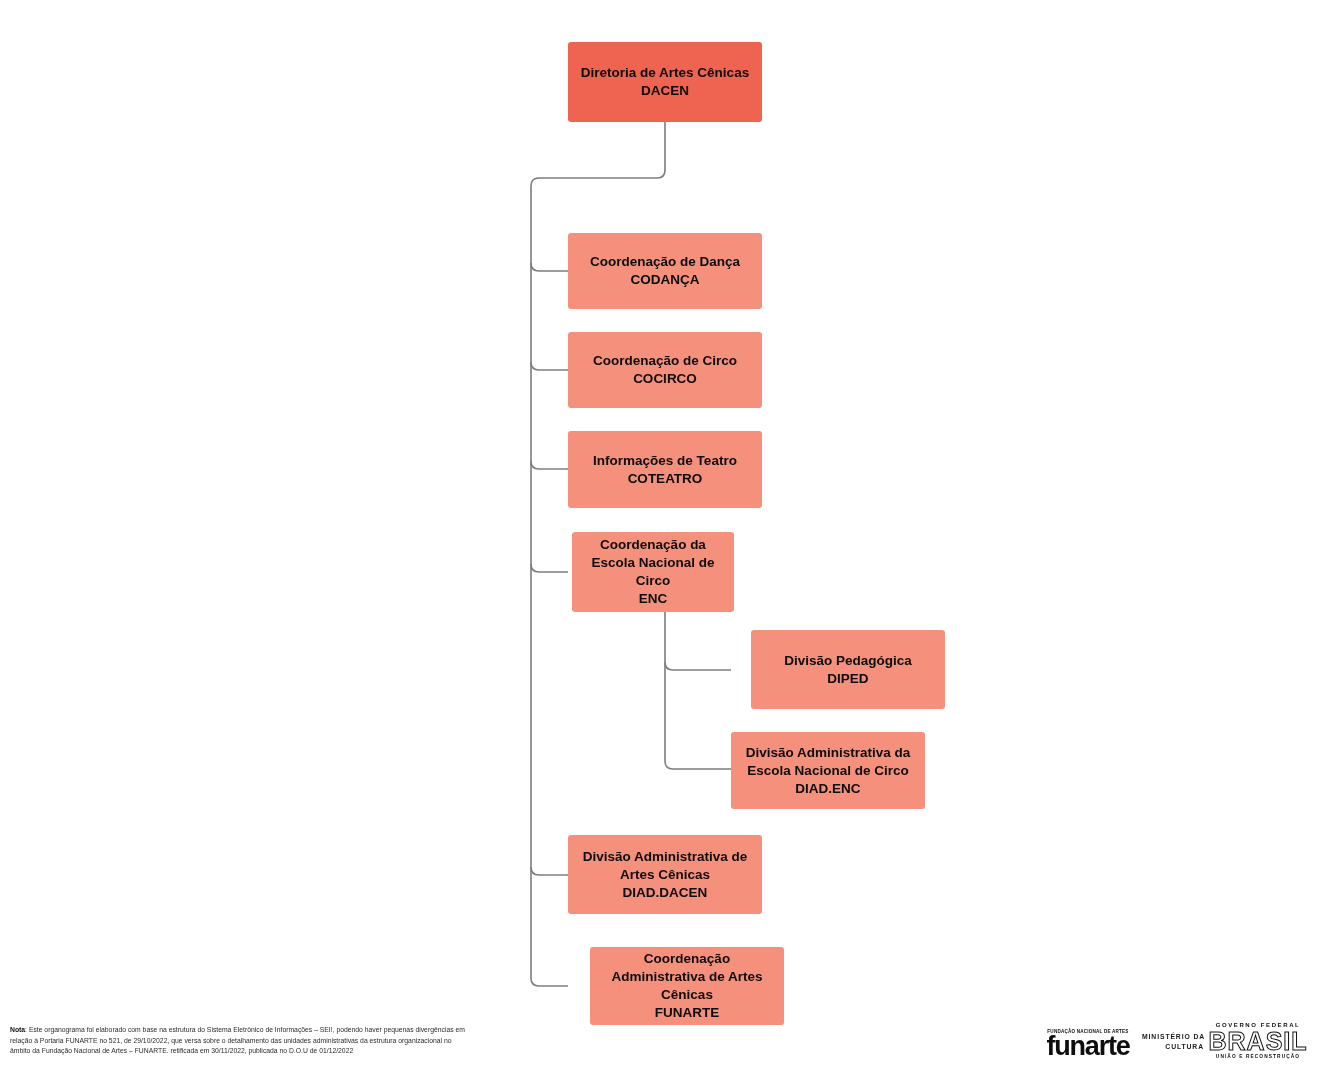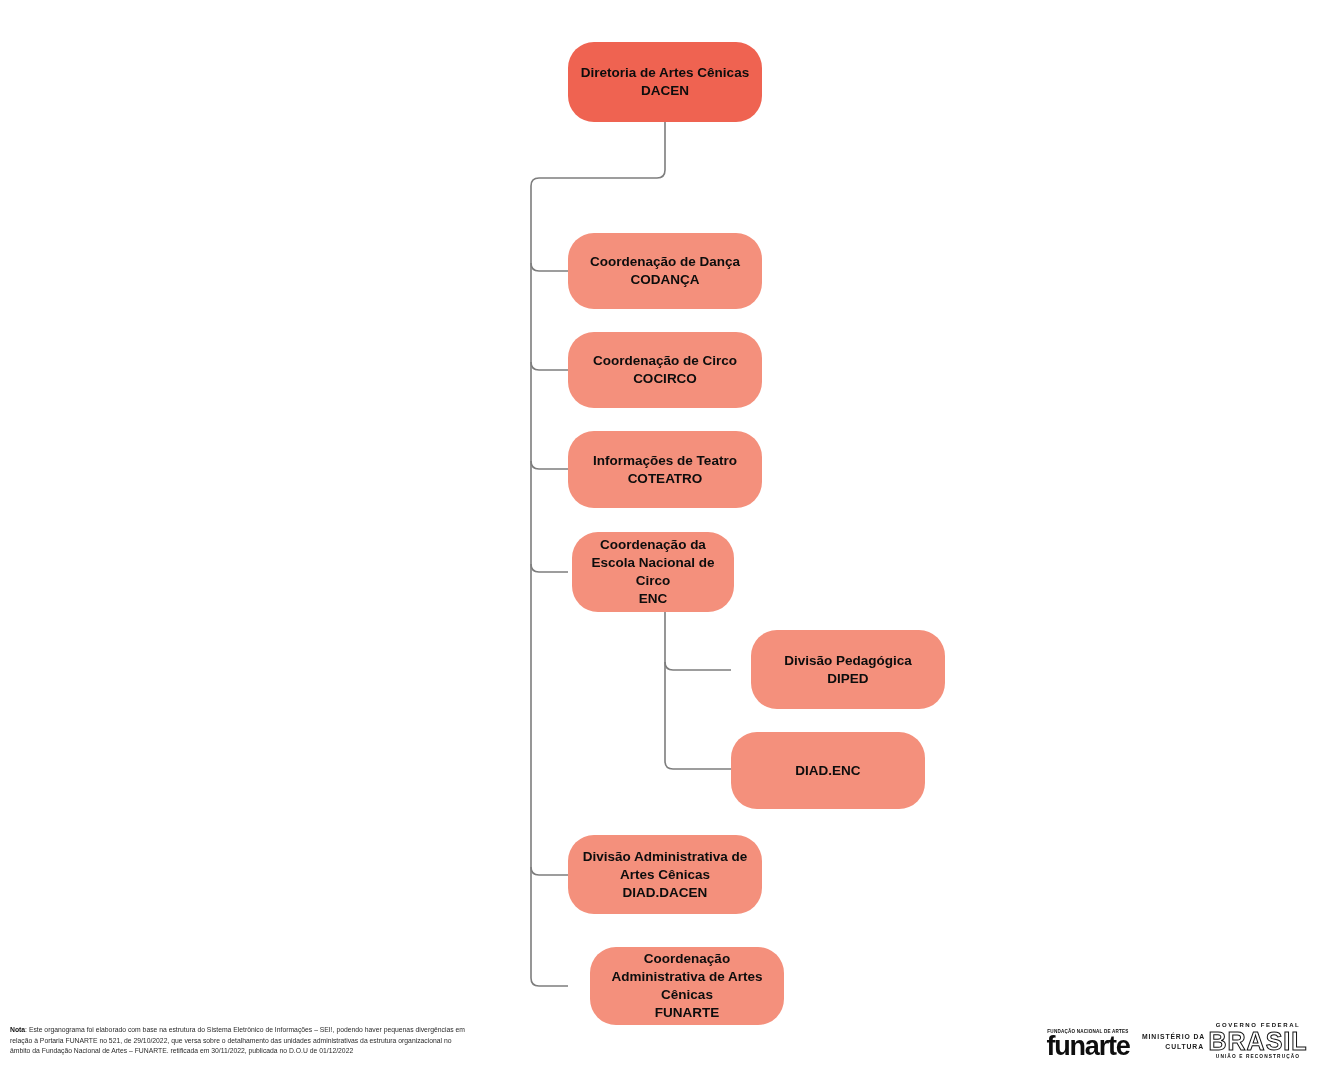--- a/index.html
+++ b/index.html
@@ -2,21 +2,21 @@
 <html style="--root-fill: #EF6351; --child-fill: #F4907C; --connector: #7D7D7D;"><head>
 <meta charset="utf-8">
 <style>
   html,body{margin:0;padding:0;}
   body{
     width:1322px;height:1080px;position:relative;background:#ffffff;
     font-family:"Liberation Sans","DejaVu Sans",sans-serif;overflow:hidden;
   }
   #connector-svg{position:absolute;left:0;top:0;z-index:1;}
   .node{
-    position:absolute;z-index:2;border-radius:26px;
+    position:absolute;z-index:2;border-radius:3px;
     display:flex;flex-direction:column;justify-content:center;align-items:center;
     text-align:center;padding:4px 8px;box-sizing:border-box;
     color:#0d0d0d;font-weight:bold;font-size:13.5px;line-height:18px;
     background:var(--child-fill,#F4907C);
   }
   .node.root{background:var(--root-fill,#EF6351);}
   .note{
     position:absolute;left:10px;top:1025px;width:460px;z-index:2;
     font-size:6.8px;line-height:1.55;color:#2b2b2b;
   }
@@ -74,20 +74,21 @@
   <div>Coordenação da Escola Nacional de Circo</div>
   <div>ENC</div>
 </div>
 
 <div class="node" style="left:731px;top:630px;width:194px;height:79px;margin-left:20px;">
   <div>Divisão Pedagógica</div>
   <div>DIPED</div>
 </div>
 
 <div class="node" style="left:731px;top:732px;width:194px;height:77px;">
+  <div>Divisão Administrativa da Escola Nacional de Circo</div>
   <div>DIAD.ENC</div>
 </div>
 
 <div class="node" style="left:568px;top:835px;width:194px;height:79px;">
   <div>Divisão Administrativa de Artes Cênicas</div>
   <div>DIAD.DACEN</div>
 </div>
 
 <div class="node" style="left:590px;top:947px;width:194px;height:78px;">
   <div>Coordenação Administrativa de Artes Cênicas</div>

